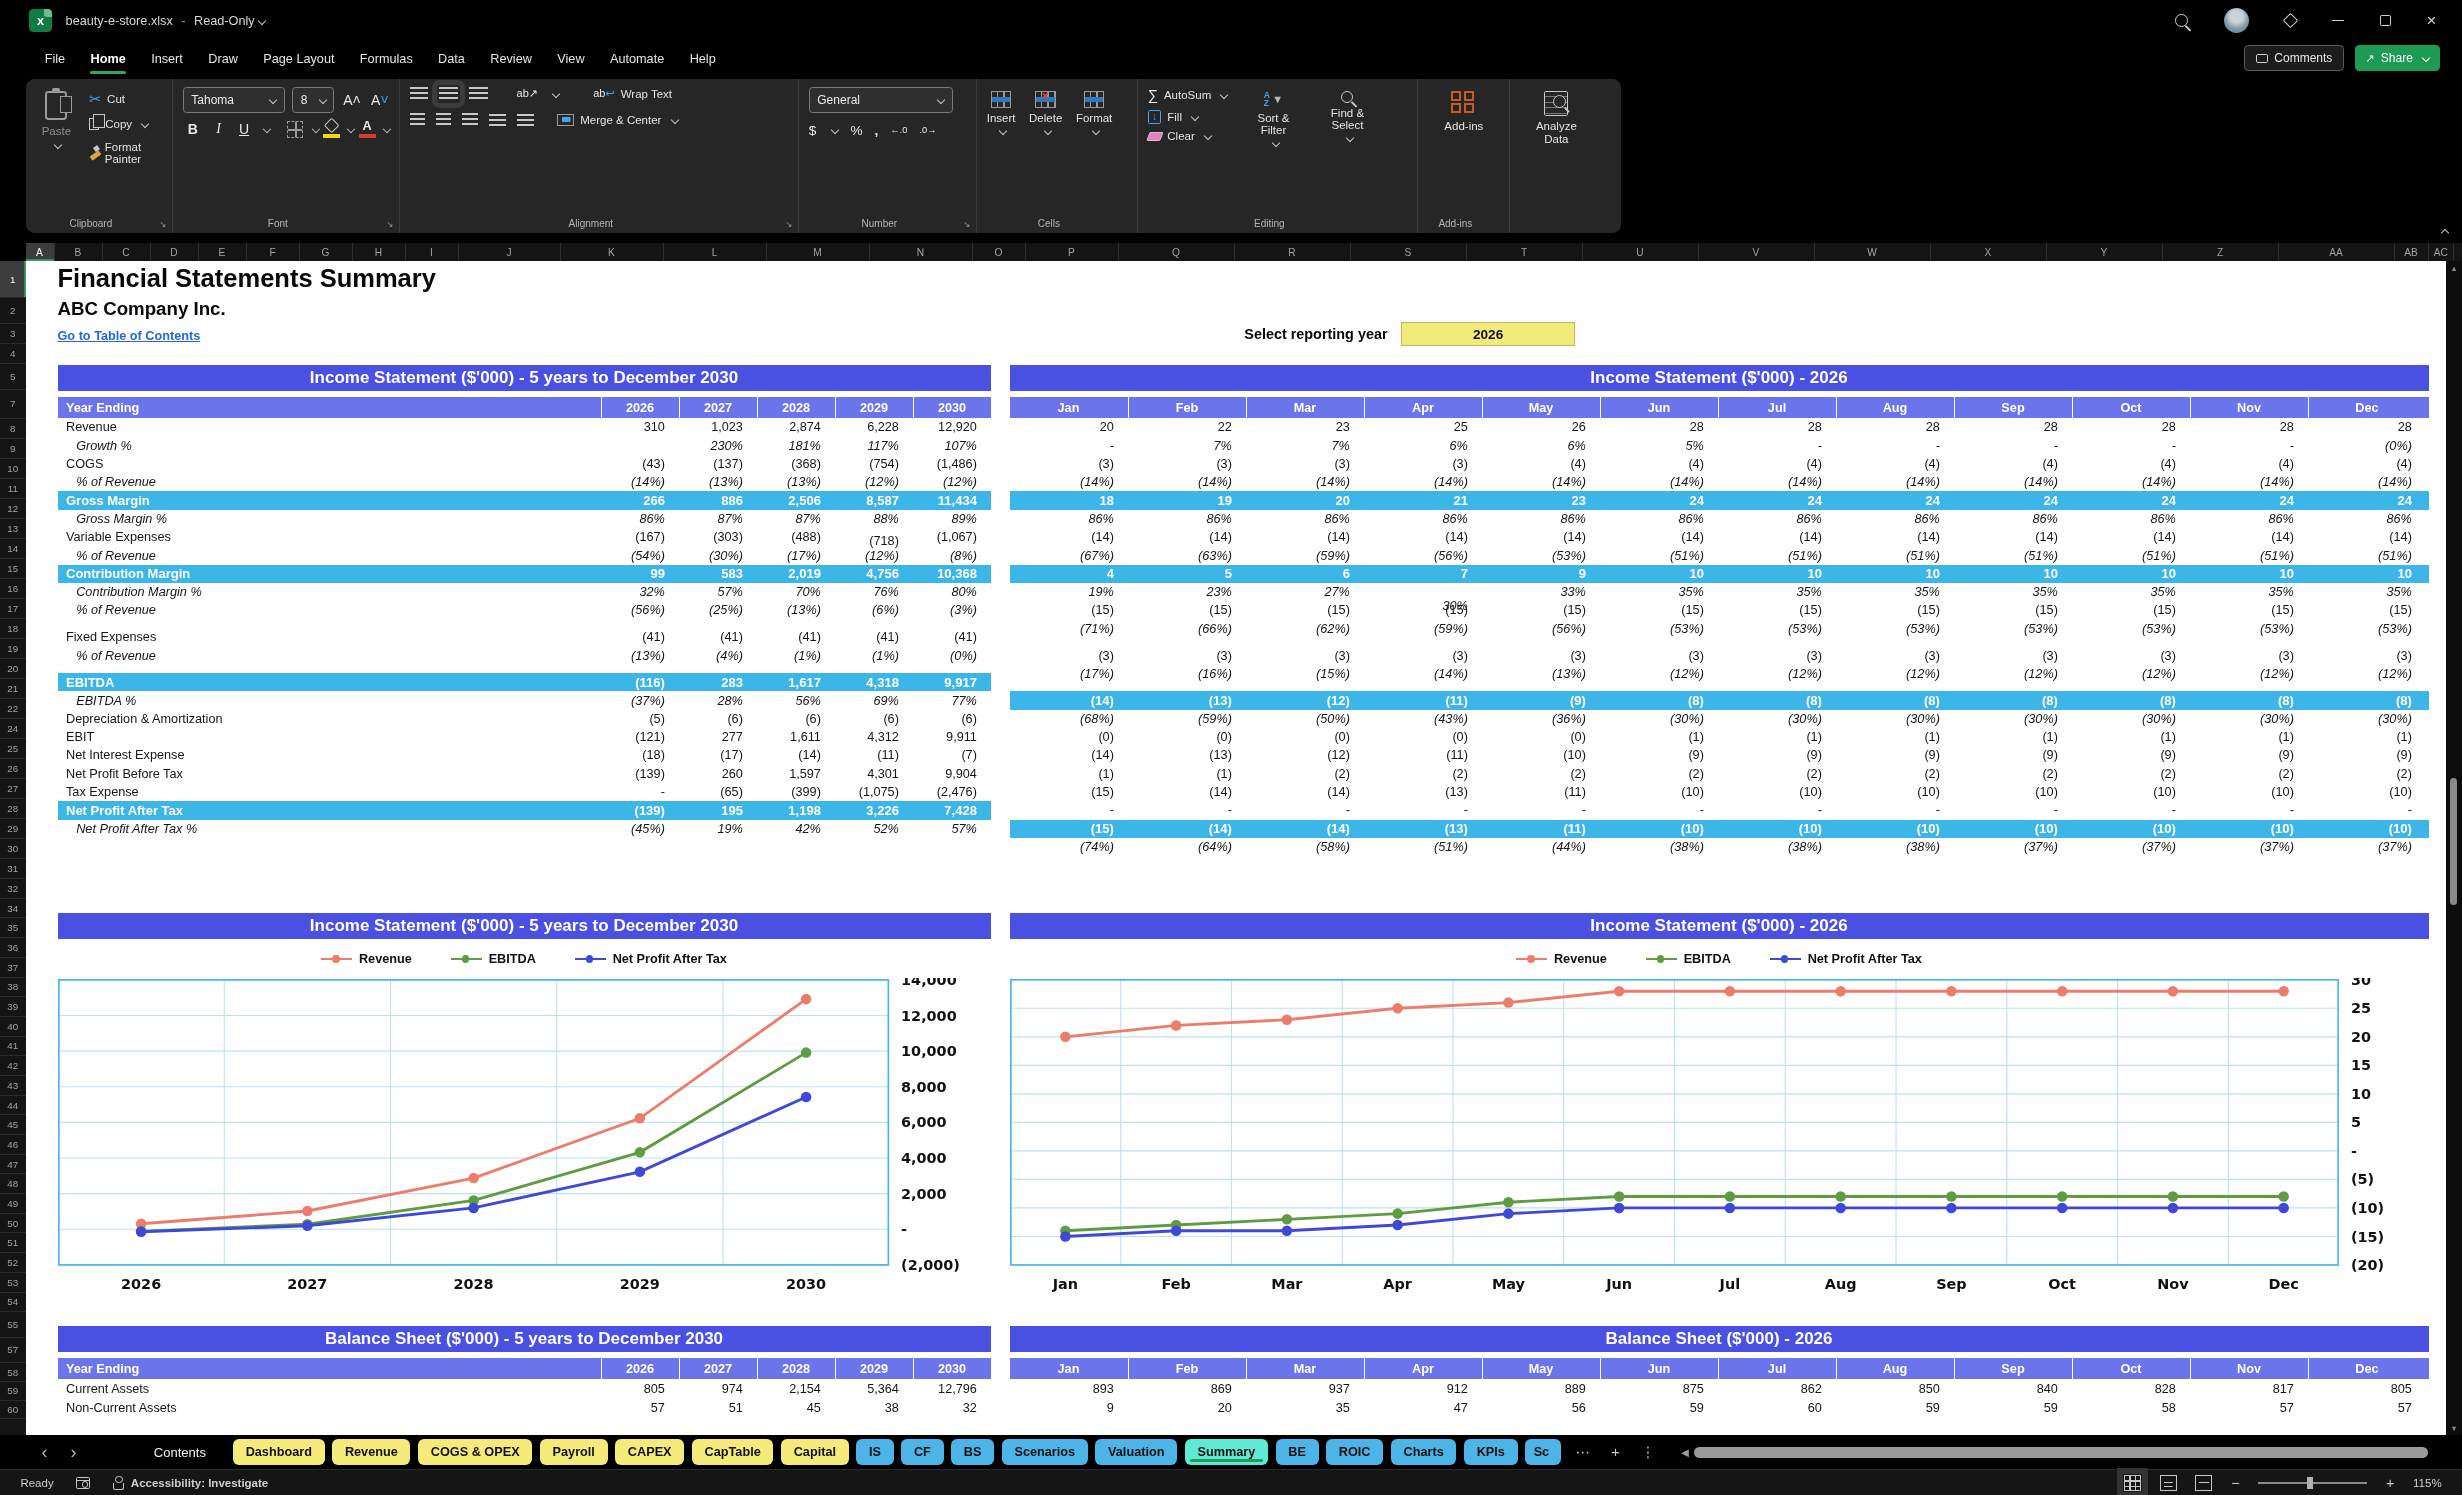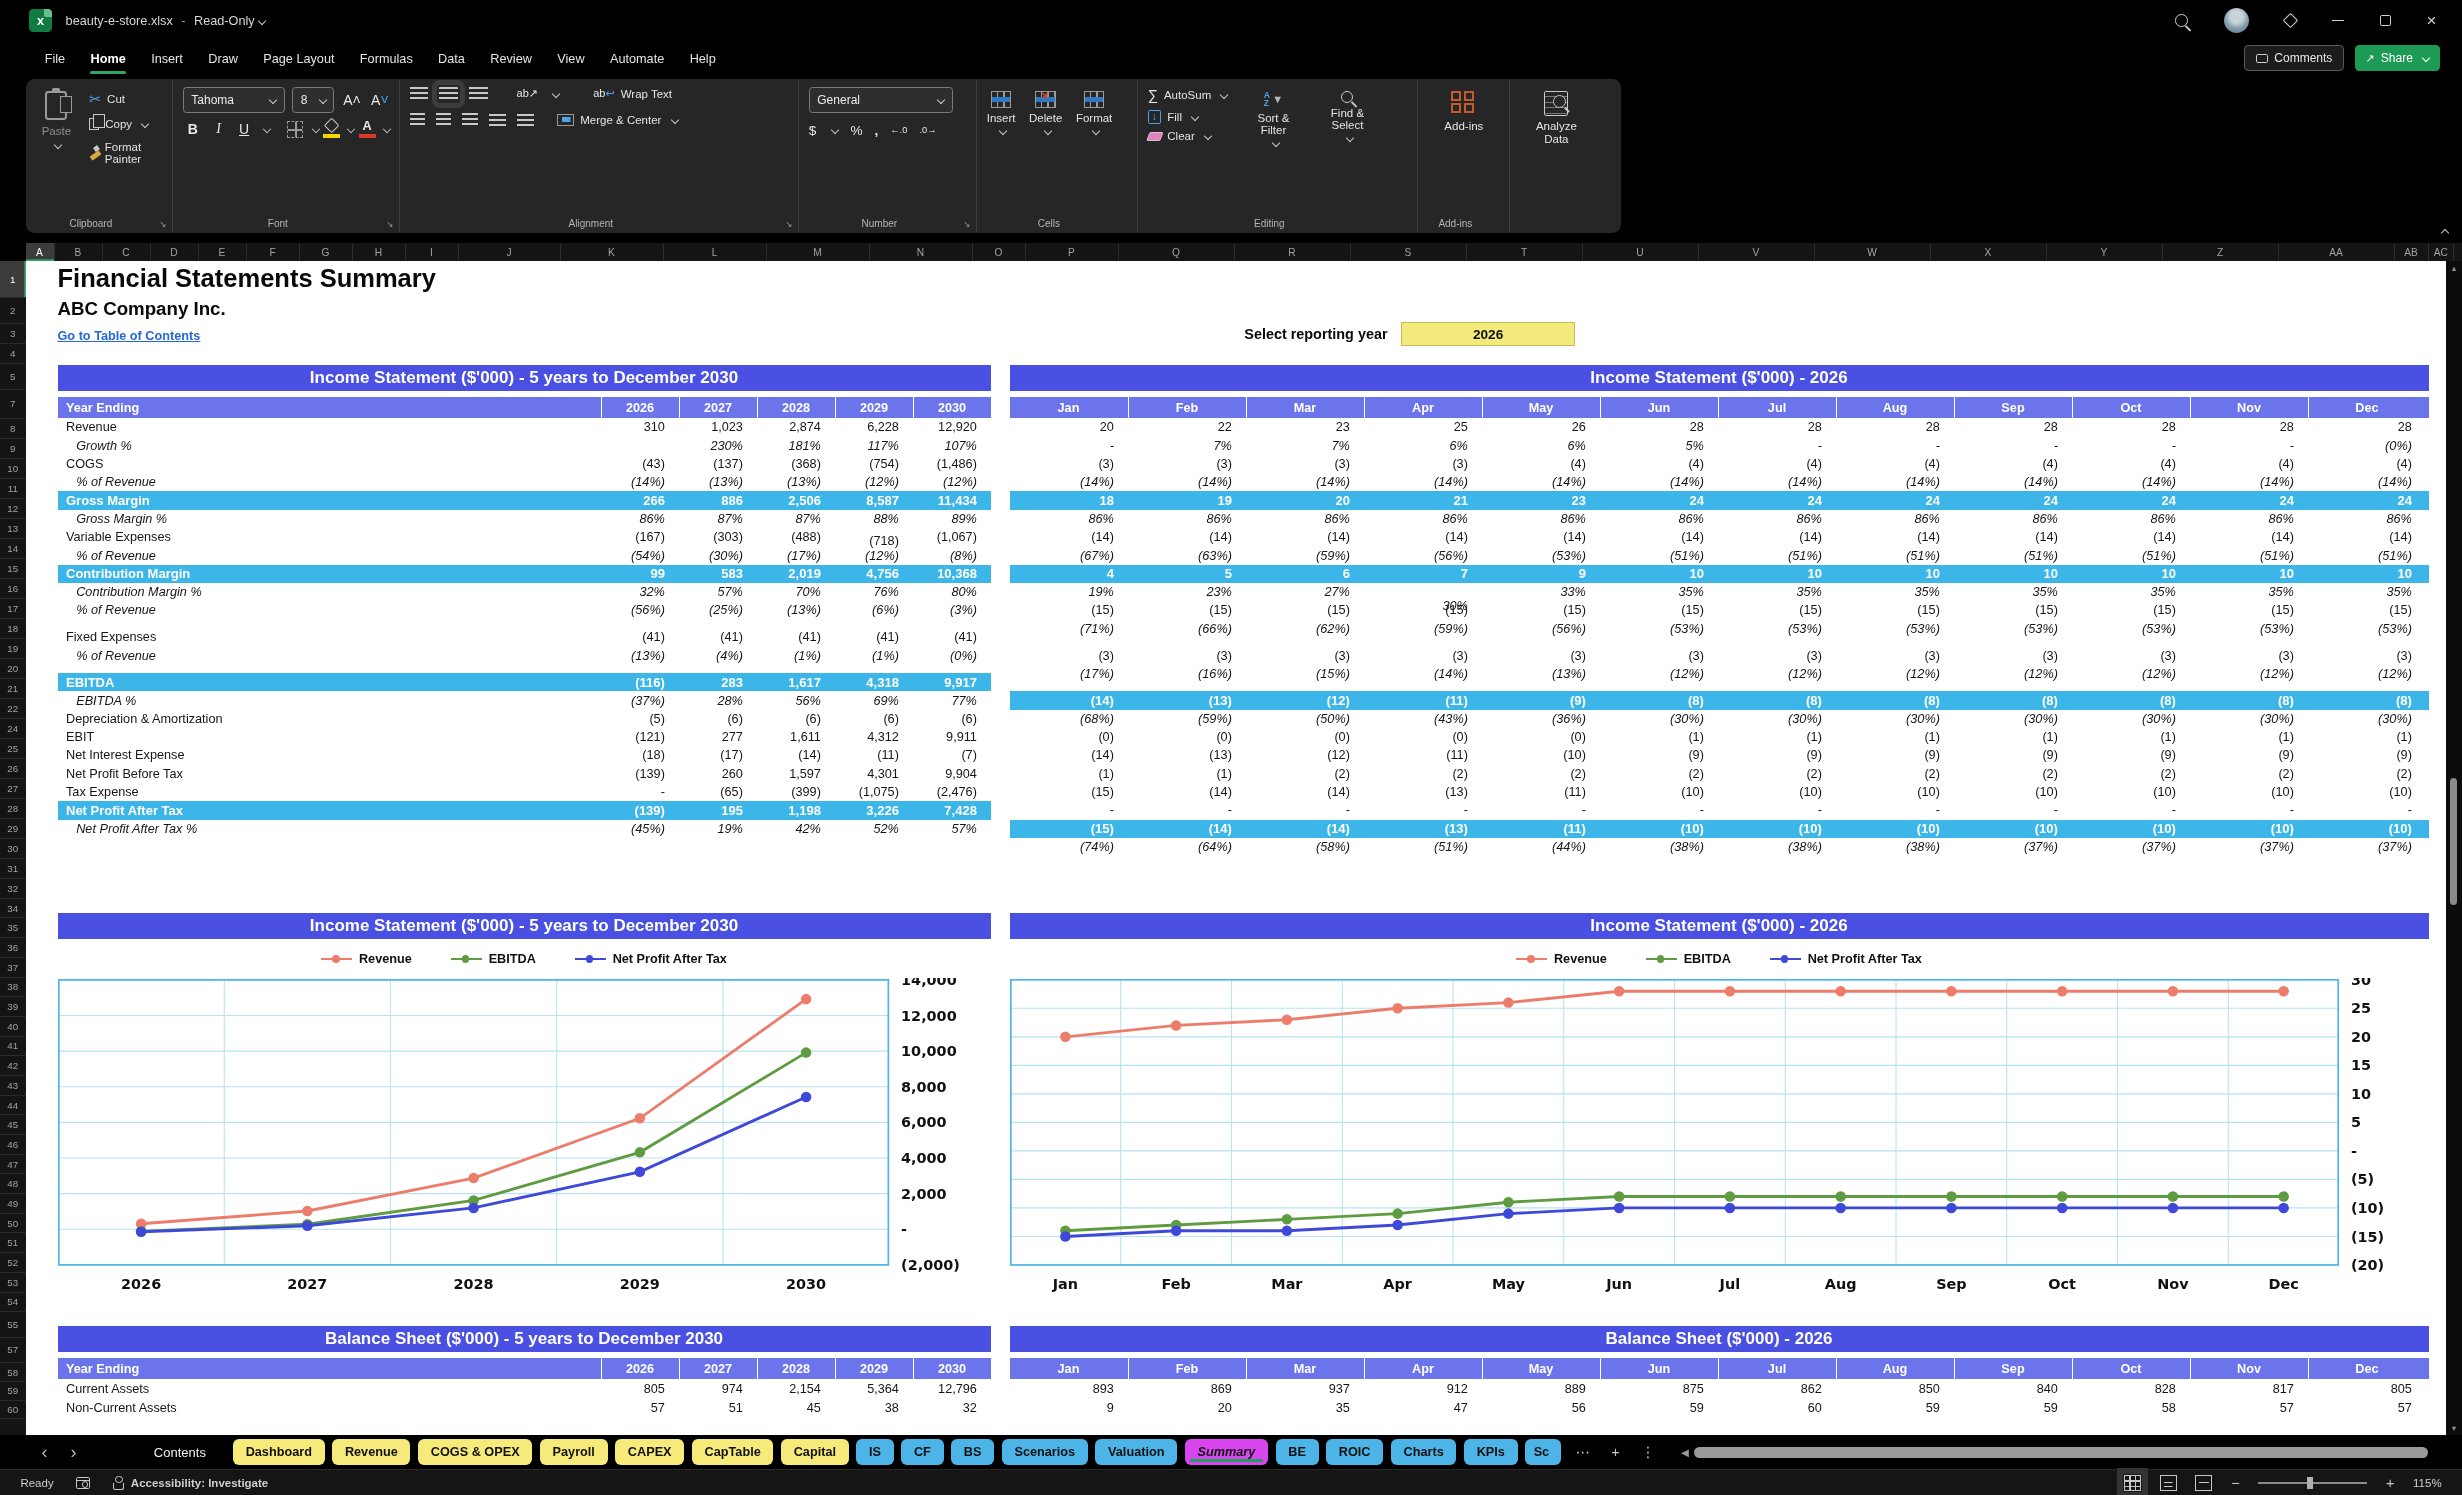--- a/index.html
+++ b/index.html
@@ -137,21 +137,21 @@
   .leg-marker { width:31px; height:2.5px; position:relative; }
   .leg-marker::after { content:""; position:absolute; width:7.6px; height:7.6px; border-radius:50%; left:11px; top:-2.5px; background:inherit; }
 
   
   .tabbar { height:34px; display:flex; align-items:center; gap:7.6px; padding-left:34px; position:relative; background:#000; }
   .tab-nav { color:#b8b8b8; font-size:18px; padding:0 7.6px; }
   .tab { height:25.5px; display:flex; align-items:center; padding:0 12.7px; border-radius:6px; font-size:12.7px; font-weight:bold; color:#111; flex:none; }
   .tab.plain { background:none; color:#f0f0f0; font-weight:normal; font-size:13px; margin-right:6.8px; }
   .tab.yellow { background:#f5ea7a; }
   .tab.blue { background:#4db4e8; }
-  .tab.active { background:#d946ef; position:relative;font-style:italic; }
+  .tab.active { background:#5eead4; position:relative; }
   .tab.active::after { content:""; position:absolute; left:5.1px; right:5.1px; bottom:2.5px; height:3.4px; background:#1f9e58; border-radius:1.7px; }
   .tab.clip { width:36px; overflow:hidden; padding:0 8.5px; }
   .tab-extra { color:#c8c8c8; font-size:14.4px; padding:0 6.8px; }
   .hscroll { position:absolute; right:34px; top:11px; width:747px; height:12px; display:flex; align-items:center; gap:5.1px; }
   .hs-arrow { color:#9a9a9a; font-size:10.2px; }
   .hs-thumb { flex:1; height:11px; border-radius:6px; background:#9a9a9a; }
 
   
   .statusbar { height:27px; background:#151515; border-top:0.8px solid #2a2a2a; display:flex; align-items:center; color:#cfcfcf; font-size:11.5px; padding:0 20.4px; position:relative; }
   .sb-left { display:flex; align-items:center; gap:22px; }

